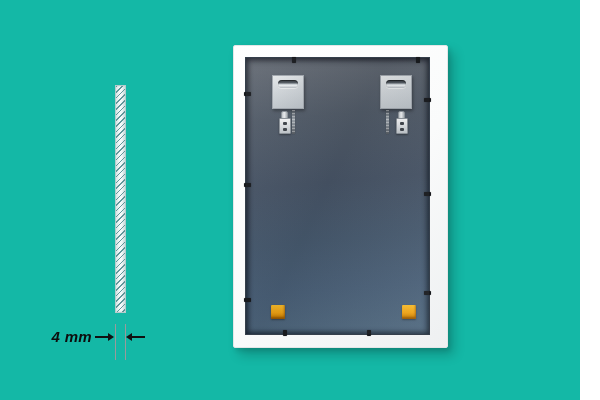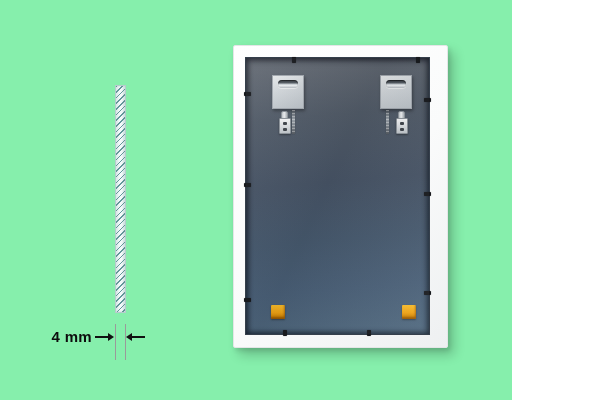--- a/index.html
+++ b/index.html
@@ -1,17 +1,17 @@
 <!DOCTYPE html>
 <html><head>
 <meta charset="utf-8">
 <style>
   html,body{margin:0;padding:0;background:#ffffff;}
-  .stage{position:relative;width:512px;height:400px;background:#86efac;overflow:hidden;
-         font-family:"Liberation Sans", sans-serif;}
+  .stage{position:relative;width:580px;height:400px;background:#14b8a6;overflow:hidden;
+         font-family:"Liberation Sans", sans-serif;font-style:italic;}
 
   
   .glass-strip{position:absolute;left:115px;top:85px;width:11px;height:228px;box-sizing:border-box;
     border:1px solid #b5cccc;background-color:#f4fbfb;
     background-image:repeating-linear-gradient(135deg, rgba(60,125,130,.78) 0px, rgba(60,125,130,.78) 1px, transparent 1px, transparent 4px);
     box-shadow:inset -2px 0 2px rgba(100,140,145,.25), inset 2px 0 2px rgba(100,140,145,.18);}
   .ext-line{position:absolute;top:324px;width:1px;height:36px;background:#9a9a9a;}
   .ext-left{left:115px;}
   .ext-right{left:125px;}
   .dim-arrow{position:absolute;top:336px;width:13px;height:2px;background:#111;}

